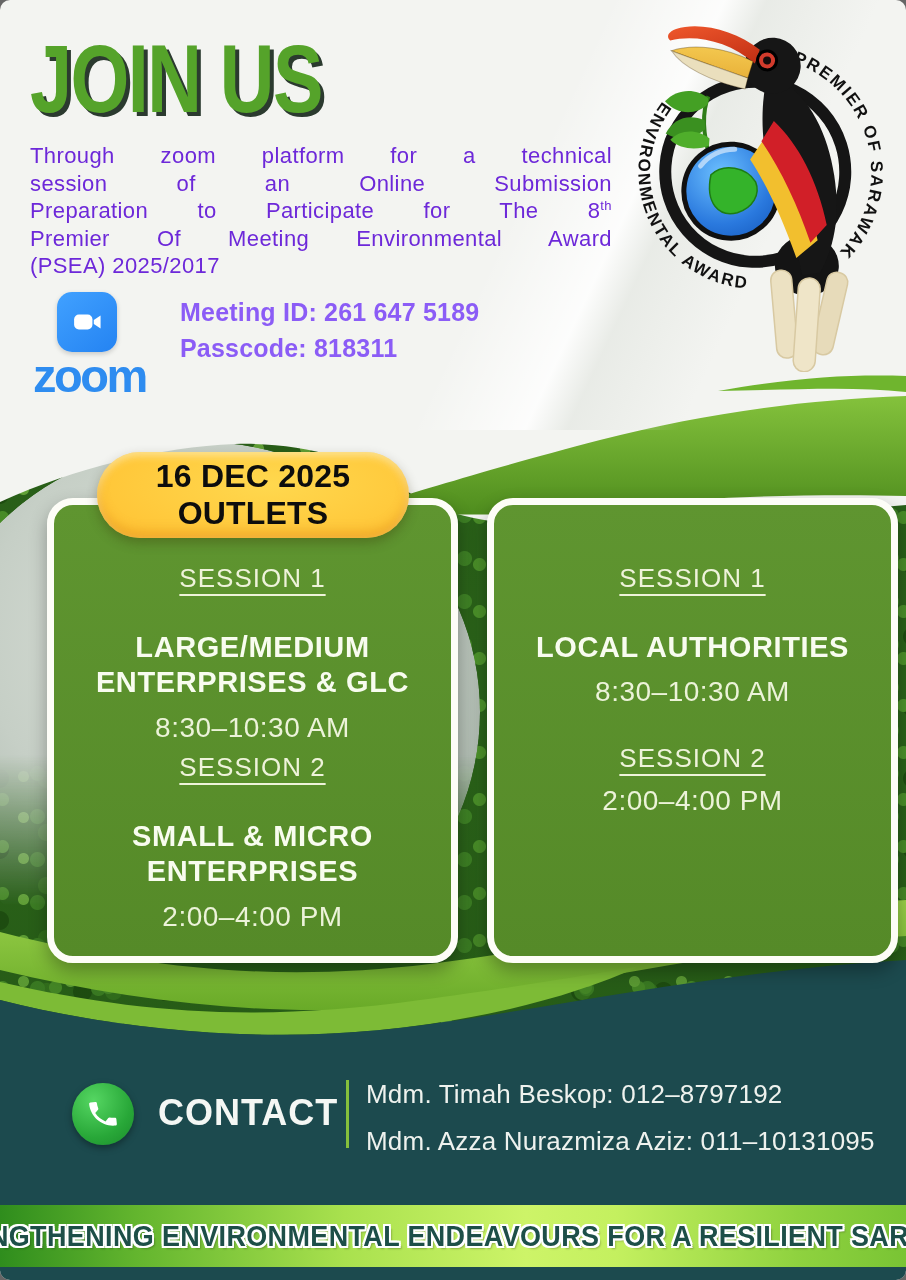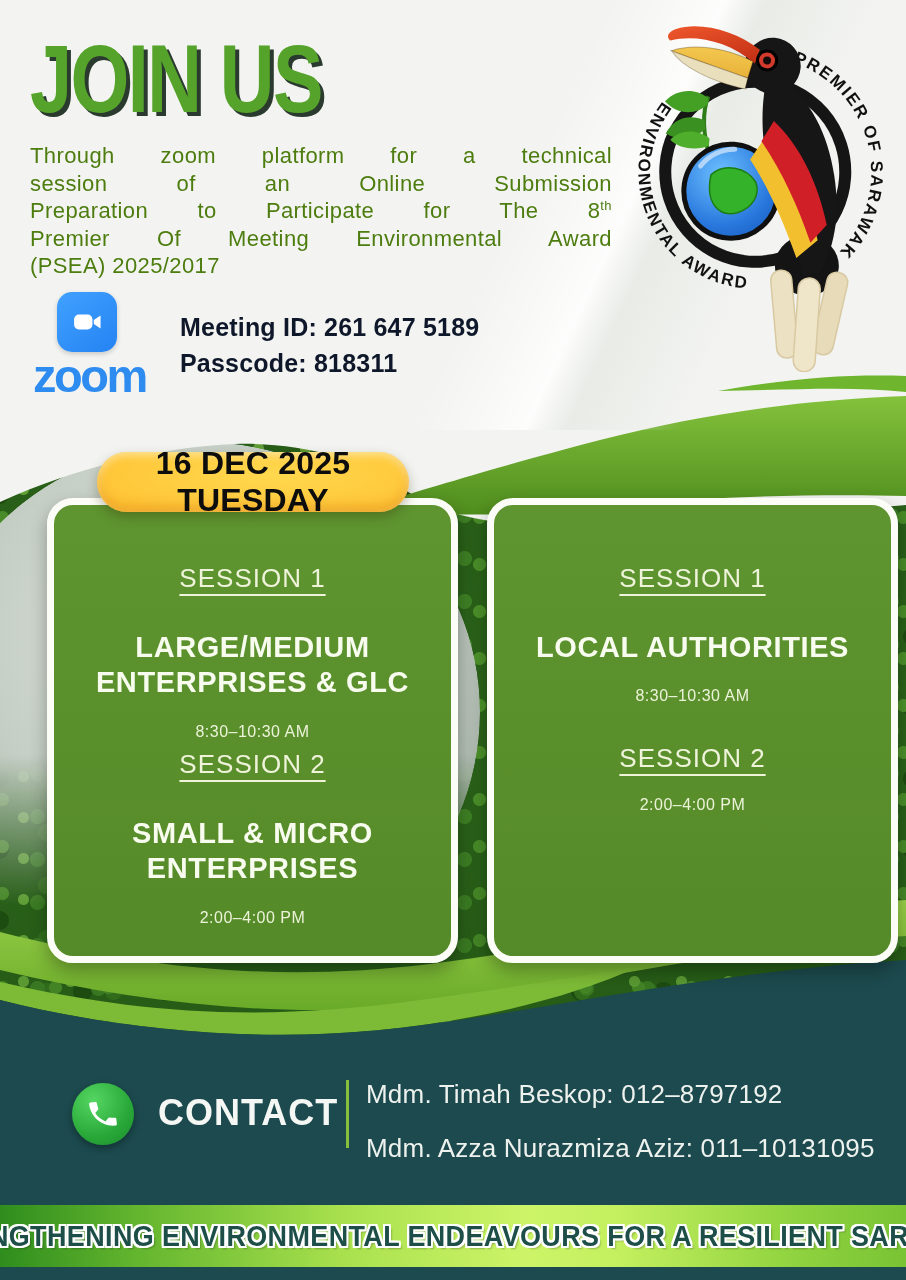--- a/index.html
+++ b/index.html
@@ -1,19 +1,20 @@
 <!DOCTYPE html>
 <html><head>
 <meta charset="utf-8">
 <style>
   html,body{margin:0;padding:0;background:#666;}
   .poster{
     position:relative;width:906px;height:1280px;overflow:hidden;
     background:#f3f4f1;font-family:"Liberation Sans",sans-serif;
     margin:0 auto;
+    border-radius:10px;
   }
   .abs{position:absolute;}
 
   
   .forest{
     left:0;top:428px;width:906px;height:616px;
     background-color:#2f6b1c;
     background-image:
       linear-gradient(180deg, rgba(15,45,8,.22), rgba(8,35,5,.10) 45%, rgba(18,55,10,.30)),
       radial-gradient(circle, #74bc41 0 5px, rgba(0,0,0,0) 6px),
@@ -36,69 +37,69 @@
     background:linear-gradient(115deg, rgba(255,255,255,0) 30%, rgba(255,255,255,.8) 46%, rgba(224,228,222,.55) 52%, rgba(255,255,255,0) 68%);
   }
   .teal{left:0;top:1038px;width:906px;height:242px;background:#1c4a4e;}
 
   
   .title{
     left:30px;top:30px;margin:0;font-size:97px;line-height:1;font-weight:bold;
     letter-spacing:-2px;color:#55a32a;text-shadow:5px 4px 0 #2b3a2f;
     transform:scaleX(.78);transform-origin:left top;white-space:nowrap;
   }
-  .intro{left:30px;top:142px;width:582px;color:#4d7c0f;font-size:22px;line-height:27.5px;letter-spacing:.4px;}
+  .intro{left:30px;top:142px;width:582px;color:#6d28d9;font-size:22px;line-height:27.5px;letter-spacing:.4px;}
   .intro .jline{text-align:justify;text-align-last:justify;}
   .intro .lline{text-align:left;}
   .intro sup{font-size:13px;line-height:0;}
 
   .zoom-icon{
     left:57px;top:292px;width:60px;height:60px;border-radius:15px;
     background:linear-gradient(140deg,#41a1ff 0%,#2483f2 100%);
     display:flex;align-items:center;justify-content:center;
     box-shadow:0 2px 5px rgba(0,0,0,.18);
   }
   .zoom-word{left:33px;top:348px;font-size:47px;font-weight:bold;color:#2e8cf0;letter-spacing:-2.5px;}
-  .meeting{left:180px;top:309px;font-size:25px;font-weight:bold;color:#0f172a;line-height:36px;letter-spacing:.2px;}
+  .meeting{left:180px;top:294px;font-size:25px;font-weight:bold;color:#8b5cf6;line-height:36px;letter-spacing:.2px;}
 
   
   .card{
     top:498px;width:411px;height:465px;border-radius:26px;
     background:linear-gradient(180deg,#5f9530 0%,#558a28 100%);
     border:7px solid #fdfdf7;box-sizing:border-box;
     box-shadow:0 8px 18px rgba(0,0,0,.30);
   }
   .card1{left:47px;} .card2{left:487px;}
   .pill{
-    top:452px;width:312px;height:60px;border-radius:46px;z-index:3;
+    top:452px;width:312px;height:86px;border-radius:46px;z-index:3;
     background:radial-gradient(130% 170% at 55% 38%, #ffd84e 0%, #ffc233 52%, #f7a51e 84%, #ee9113 100%);
     box-shadow:0 5px 12px rgba(50,40,0,.30), inset 0 -6px 12px rgba(205,110,0,.35), inset 0 3px 8px rgba(255,245,190,.8);
     display:flex;flex-direction:column;align-items:center;justify-content:center;
     color:#0d0d0d;font-weight:bold;font-size:32px;line-height:37px;text-align:center;letter-spacing:.2px;
   }
   .pill1{left:97px;} .pill2{left:537px;}
   .card-body{padding:58px 10px 0 10px;display:flex;flex-direction:column;gap:8px;}
   .session{min-height:172px;text-align:center;color:#eef3da;}
   .session .slabel{
     font-size:26px;letter-spacing:1px;margin-bottom:10px;
     text-decoration:underline;text-decoration-thickness:2px;text-underline-offset:7px;
   }
   .session .stitle{font-size:29px;font-weight:bold;line-height:1.22;color:#f8fcef;letter-spacing:.6px;padding:0 12px;margin-top:36px;}
-  .session .stime{font-size:16px;margin-top:22px;color:#ecf3d9;letter-spacing:.5px;}
+  .session .stime{font-size:28px;margin-top:11px;color:#ecf3d9;letter-spacing:.5px;}
 
   
   .phone-badge{
     left:72px;top:1083px;width:62px;height:62px;border-radius:50%;
     background:radial-gradient(circle at 35% 28%, #55d662 0%, #28a738 62%, #1b8b2b 100%);
     display:flex;align-items:center;justify-content:center;
     box-shadow:0 3px 7px rgba(0,0,0,.35);
   }
   .contact-label{left:158px;top:1092px;font-size:36px;font-weight:bold;color:#f4f7f4;letter-spacing:1px;}
   .contact-divider{left:346px;top:1080px;width:3px;height:68px;background:#86c03c;}
-  .contact-lines{left:366px;top:1079px;display:flex;flex-direction:column;gap:23px;font-size:26px;color:#eef2ee;letter-spacing:.2px;}
+  .contact-lines{left:366px;top:1079px;display:flex;flex-direction:column;gap:16px;font-size:26px;color:#eef2ee;letter-spacing:.2px;}
 
   
   .banner{
     left:0;top:1205px;width:906px;height:62px;
     background:linear-gradient(90deg,#2f8d1d 0%,#63b52e 15%,#a9e14e 38%,#cdf468 58%,#c4f05f 68%,#8fd23f 88%,#79c434 100%);
     display:flex;align-items:center;justify-content:center;
   }
   .banner .tagline{
     font-size:29px;font-weight:bold;color:#1d4f48;letter-spacing:.4px;white-space:nowrap;
     transform:scaleX(.93);
@@ -251,21 +252,21 @@
       </div>
       <div class="session">
         <div class="slabel">SESSION 2</div>
         <div class="stime">2:00–4:00 PM</div>
       </div>
     </div>
   </div>
 
   <div class="abs pill pill1">
     <div>16 DEC 2025</div>
-    <div>TUESDAY</div>
+    <div>OUTLETS</div>
   </div>
 
   <div class="abs phone-badge">
     <svg width="34" height="34" viewBox="0 0 24 24" style="transform:rotate(-6deg)">
       <path fill="#ffffff" d="M6.62 10.79c1.44 2.83 3.76 5.14 6.59 6.59l2.2-2.21c.27-.27.67-.36 1.02-.24 1.12.37 2.33.57 3.57.57.55 0 1 .45 1 1V20c0 .55-.45 1-1 1-9.39 0-17-7.61-17-17 0-.55.45-1 1-1h3.5c.55 0 1 .45 1 1 0 1.25.2 2.45.57 3.57.11.35.03.74-.25 1.02l-2.2 2.2z"></path>
     </svg>
   </div>
   <div class="abs contact-label">CONTACT</div>
   <div class="abs contact-divider"></div>
   <div class="abs contact-lines">

